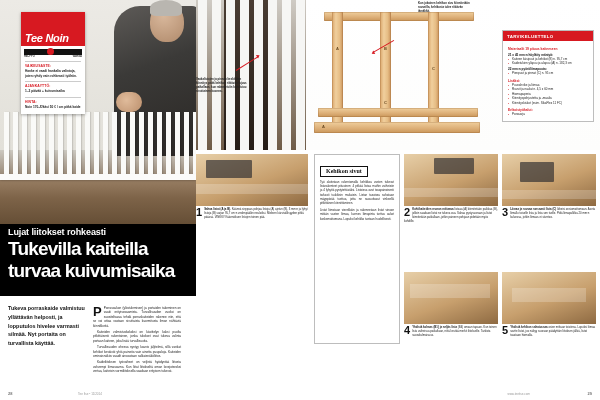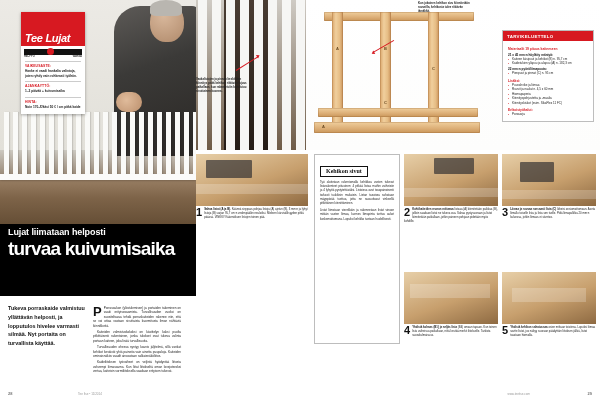--- a/index.html
+++ b/index.html
@@ -201,21 +201,21 @@
           <i style="left: 175px;"></i>
           <i style="left: 184px;"></i>
           <i style="left: 193px;"></i>
         </div>
       <div class="hero-rail"></div>
       <div class="hero-hand"></div>
     </div>
 
     <div class="badge">
       <div class="badge-top">
-        <div class="badge-title">Tee Lujat</div>
+        <div class="badge-title">Tee Noin</div>
       </div>
       <div class="badge-scale">
           <b></b>
         </div>
       <div class="badge-scalelabels">
         <span>HELPPO</span>
         <span>VAIKEA</span>
       </div>
       <div class="badge-sec">
         <div class="badge-h">VAIKEUSASTE:</div>
@@ -225,21 +225,22 @@
         <div class="badge-h">AJANKÄYTTÖ:</div>
         <div class="badge-p">1–2 päivää + kuivumisaika</div>
       </div>
       <div class="badge-sec">
         <div class="badge-h">HINTA:</div>
         <div class="badge-p">Noin 170–$/käsi 50 € / cm pitkä kaide</div>
       </div>
     </div>
 
     <div class="headblock">
-      <div class="kicker">Lujat liimataan helposti</div>
+      <div class="kicker">Lujat liitokset rohkeasti</div>
+      <div class="headline">Tukevilla kaiteilla</div>
       <div class="headline">turvaa kuivumisaika</div>
     </div>
 
     <div class="lead-area">
       <div class="lead">Tukeva porraskaide valmistuu yllättävän helposti, ja lopputulos hivelee varmasti silmää. Nyt portaita on turvallista käyttää.</div>
       <div class="bodycol">
         <p><span class="dropcap">P</span><span>Porrasaukon (ylöstulemisen) ja portaiden takeminen on vaatii erityisosaamista. Turvallisuuden vuoksi on suositeltavaa tehdä porraskaiteiden rakenne niin, että se voi ottaa vastaan sivuttaista kuormitusta ilman nähtäviä kiinnikkeitä.</span></p>
         <p>Kaiteiden valmistuskokoksi on käsittelyn kaksi puolta pitkittäisesti rakentainen, jonka tulokset ovat tukeva valinta portaan kaiteen, joka lisää turvallisuutta.</p>
         <p>Turvallisuuden ohessa syntyy kaunis jäljitelmä, sillä vankat kehikot kestävät yhtä paineita vain ainetta puupaloja. Kaiteiden ominaisnäkös vaadit ainoastaan salkaisnäköliitos.</p>
         <p>Kaideliitoksen työvaiheet on veljistä hyödyntää liitosta vahvempi liimasauma. Kun liitat liitokseltä oman lovejoteroksi vertaa, kaiteisin sormiliitoksella saadaan erityisen tukevat.</p>

